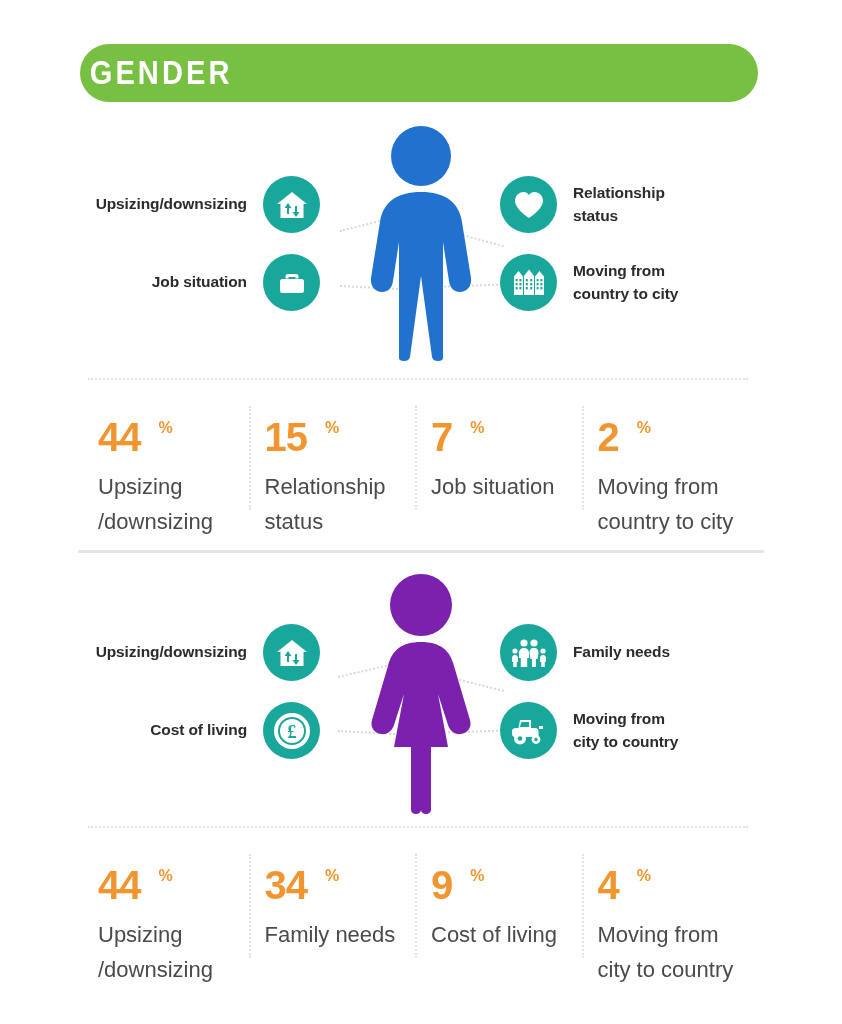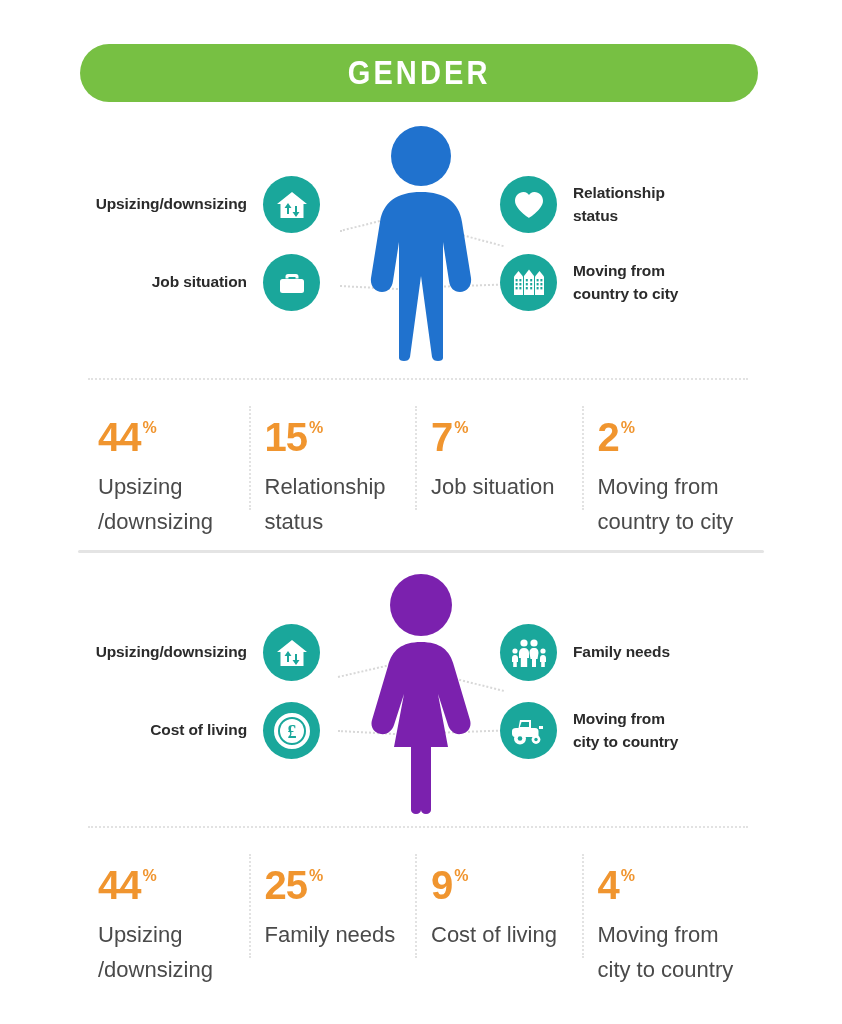--- a/index.html
+++ b/index.html
@@ -10,21 +10,21 @@
     overflow: hidden;
   }
   .page { position: relative; width: 842px; height: 1024px; background:#fff; }
 
   
   .banner {
     position: absolute; left: 80px; top: 44px;
     width: 678px; height: 58px;
     background: #77C043;
     border-radius: 29px;
-    display: flex; align-items: center; justify-content: center;
+    display: flex; align-items: center; justify-content: flex-start;
   }
   .banner-text {
     color: #ffffff;
     font-size: 33px;
     font-weight: bold;
     letter-spacing: 3.5px;
     font-family: "Liberation Sans Narrow", "Liberation Sans", sans-serif;
     transform: scaleX(0.88);
   }
 
@@ -104,21 +104,21 @@
     content: "";
     position: absolute; left: -6px; top: 6px;
     height: 104px; width: 0;
     border-left: 2px dotted #e2e2e2;
   }
   .stat-value {
     color: #F0952F;
     font-size: 40px;
     font-weight: bold;
     line-height: 0.95;
-    display: flex; align-items: flex-start; gap: 2px;
+    display: flex; align-items: flex-start; gap: 18px;
     font-family: "Liberation Sans Narrow", "Liberation Sans", sans-serif;
     letter-spacing: -1px;
   }
   .stat-pct {
     font-size: 16px;
     font-weight: bold;
     line-height: 1;
     position: relative; top: 2px;
   }
   .stat-label {
@@ -373,21 +373,21 @@
       <div class="stat">
         <div class="stat-value">
           <span>44</span>
           <span class="stat-pct">%</span>
         </div>
         <div class="stat-label">Upsizing
 /downsizing</div>
       </div>
       <div class="stat">
         <div class="stat-value">
-          <span>25</span>
+          <span>34</span>
           <span class="stat-pct">%</span>
         </div>
         <div class="stat-label">Family needs</div>
       </div>
       <div class="stat">
         <div class="stat-value">
           <span>9</span>
           <span class="stat-pct">%</span>
         </div>
         <div class="stat-label">Cost of living</div>

